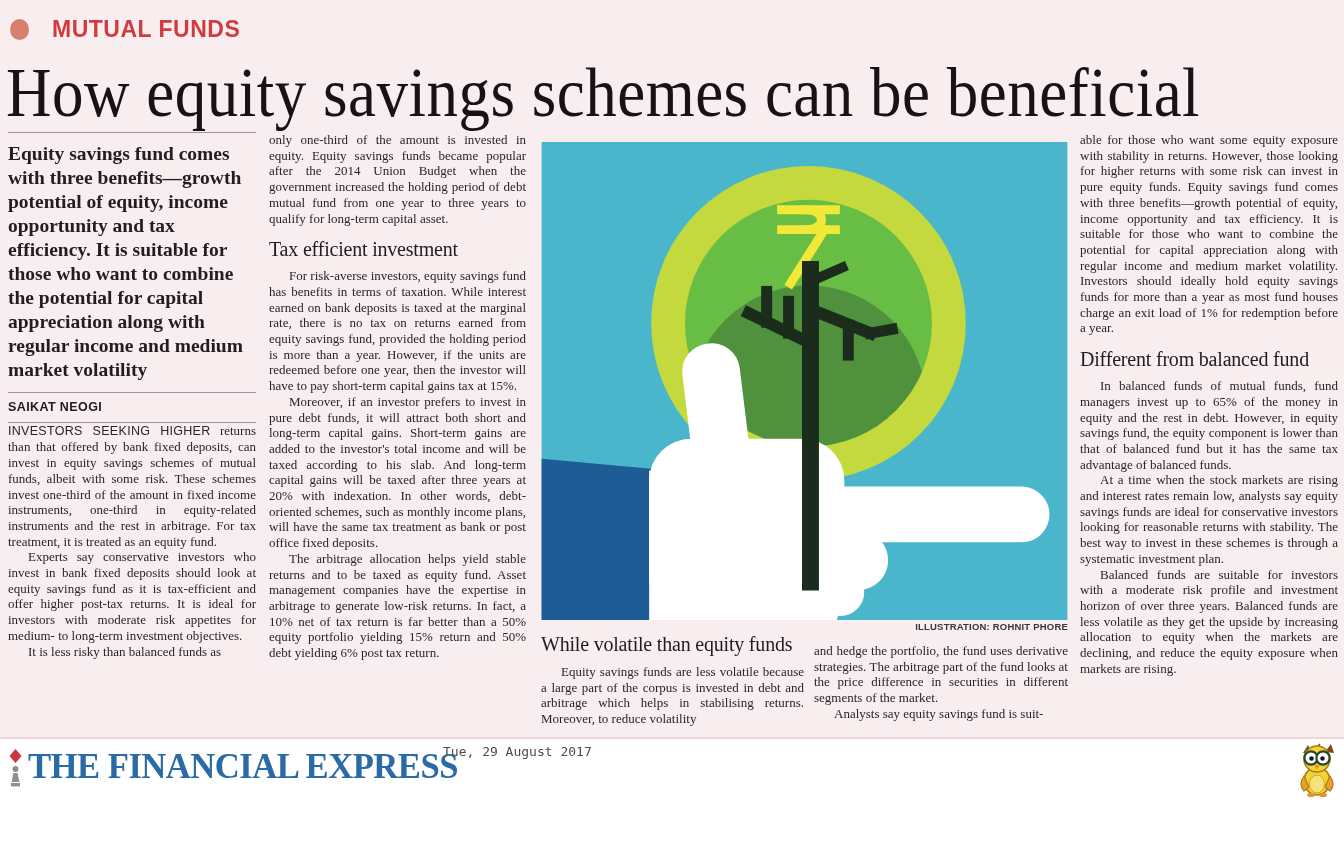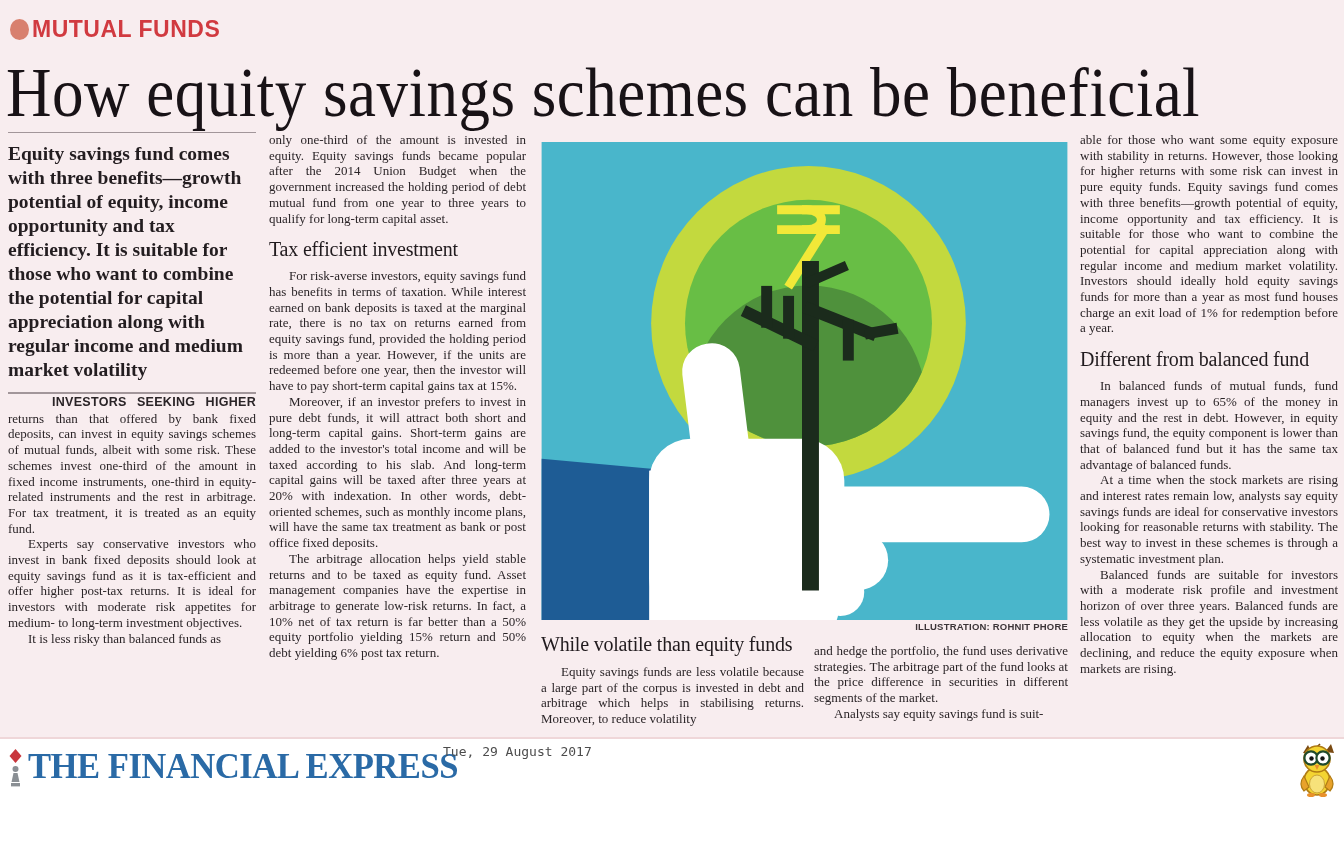--- a/index.html
+++ b/index.html
@@ -1,19 +1,19 @@
 <!DOCTYPE html>
 <html><head>
 <meta charset="utf-8">
 <style>
   html,body{margin:0;padding:0;}
   .page{position:relative;width:1344px;height:852px;background:#f8edef;overflow:hidden;
         font-family:"Liberation Serif", serif;color:#262023;}
   
-  .kicker{position:absolute;left:10px;top:16px;display:flex;align-items:center;gap:3px;}
+  .kicker{position:absolute;left:10px;top:16px;display:flex;align-items:center;gap:23px;}
   .kicker-dot{width:19px;height:21px;border-radius:50%;background:#d8806e;}
   .kicker-label{font-family:"Liberation Sans", sans-serif;font-weight:800;font-size:23px;
                 letter-spacing:.5px;color:#d13a40;}
   
   .headline{position:absolute;left:6px;top:52px;width:1336px;white-space:nowrap;overflow:hidden;
             font-size:63px;font-weight:500;color:#181216;letter-spacing:.5px;
             transform:scale(1.0,1.12);transform-origin:left top;}
   
   .col{position:absolute;text-align:justify;font-size:13px;line-height:15.7px;color:#2a2427;}
   .col p{margin:0;}
@@ -21,22 +21,22 @@
   .subhead{font-size:20px;line-height:26px;font-weight:400;color:#211b1e;margin:10px 0 6px 0;
            text-align:left;letter-spacing:-.2px;}
   
   .col1{left:8px;top:132px;width:248px;height:603px;overflow:hidden;}
   .rule{border:none;border-top:1px solid #a2969a;margin:0;}
   .standfirst{font-size:19.5px;line-height:24px;font-weight:700;color:#231d20;text-align:left;
               padding:9px 0 10px 0;}
   .byline{font-family:"Liberation Sans", sans-serif;font-weight:700;font-size:12.5px;
           letter-spacing:.4px;color:#211b1e;padding:7px 0 6px 0;text-align:left;}
   .body-start{margin-top:16px;}
-  .lead-in{font-family:"Liberation Sans", sans-serif;font-weight:700;font-size:12.5px;
-           letter-spacing:.3px;margin-left:44px;}
+  .lead-in{font-family:"Liberation Sans", sans-serif;font-weight:400;font-size:12.5px;
+           letter-spacing:.3px;}
   .col1 p{margin-bottom:0;}
   
   .col2{left:269px;top:132px;width:257px;height:603px;overflow:hidden;}
   
   .col4{left:1080px;top:132px;width:258px;height:603px;overflow:hidden;}
   
   .figure{position:absolute;left:541px;top:142px;width:527px;height:478px;}
   .figure svg{display:block;}
   .credit{position:absolute;left:541px;top:621px;width:527px;text-align:right;
           font-family:"Liberation Sans", sans-serif;font-weight:700;font-size:9.5px;
@@ -64,20 +64,21 @@
     <span class="kicker-dot"></span>
     <span class="kicker-label">MUTUAL FUNDS</span>
   </div>
 
   <div class="headline">How equity savings schemes can be beneficial</div>
 
   <div class="col col1">
     <hr class="rule">
     <div class="standfirst">Equity savings fund comes with three benefits—growth potential of equity, income opportunity and tax efficiency. It is suitable for those who want to combine the potential for capital appreciation along with regular income and medium market volatility</div>
     <hr class="rule">
+    <div class="byline">SAIKAT NEOGI</div>
     <hr class="rule">
     <p class="body-start"><span class="lead-in">INVESTORS SEEKING HIGHER</span><span> returns than that offered by bank fixed deposits, can invest in equity savings schemes of mutual funds, albeit with some risk. These schemes invest one-third of the amount in fixed income instruments, one-third in equity-related instruments and the rest in arbitrage. For tax treatment, it is treated as an equity fund.</span></p>
     <p class="ind">Experts say conservative investors who invest in bank fixed deposits should look at equity savings fund as it is tax-efficient and offer higher post-tax returns. It is ideal for investors with moderate risk appetites for medium- to long-term investment objectives.</p>
     <p class="ind">It is less risky than balanced funds as</p>
   </div>
 
   <div class="col col2">
     <p>only one-third of the amount is invested in equity. Equity savings funds became popular after the 2014 Union Budget when the government increased the holding period of debt mutual fund from one year to three years to qualify for long-term capital asset.</p>
     <h2 class="subhead">Tax efficient investment</h2>
     <p class="ind">For risk-averse investors, equity savings fund has benefits in terms of taxation. While interest earned on bank deposits is taxed at the marginal rate, there is no tax on returns earned from equity savings fund, provided the holding period is more than a year. However, if the units are redeemed before one year, then the investor will have to pay short-term capital gains tax at 15%.</p>

